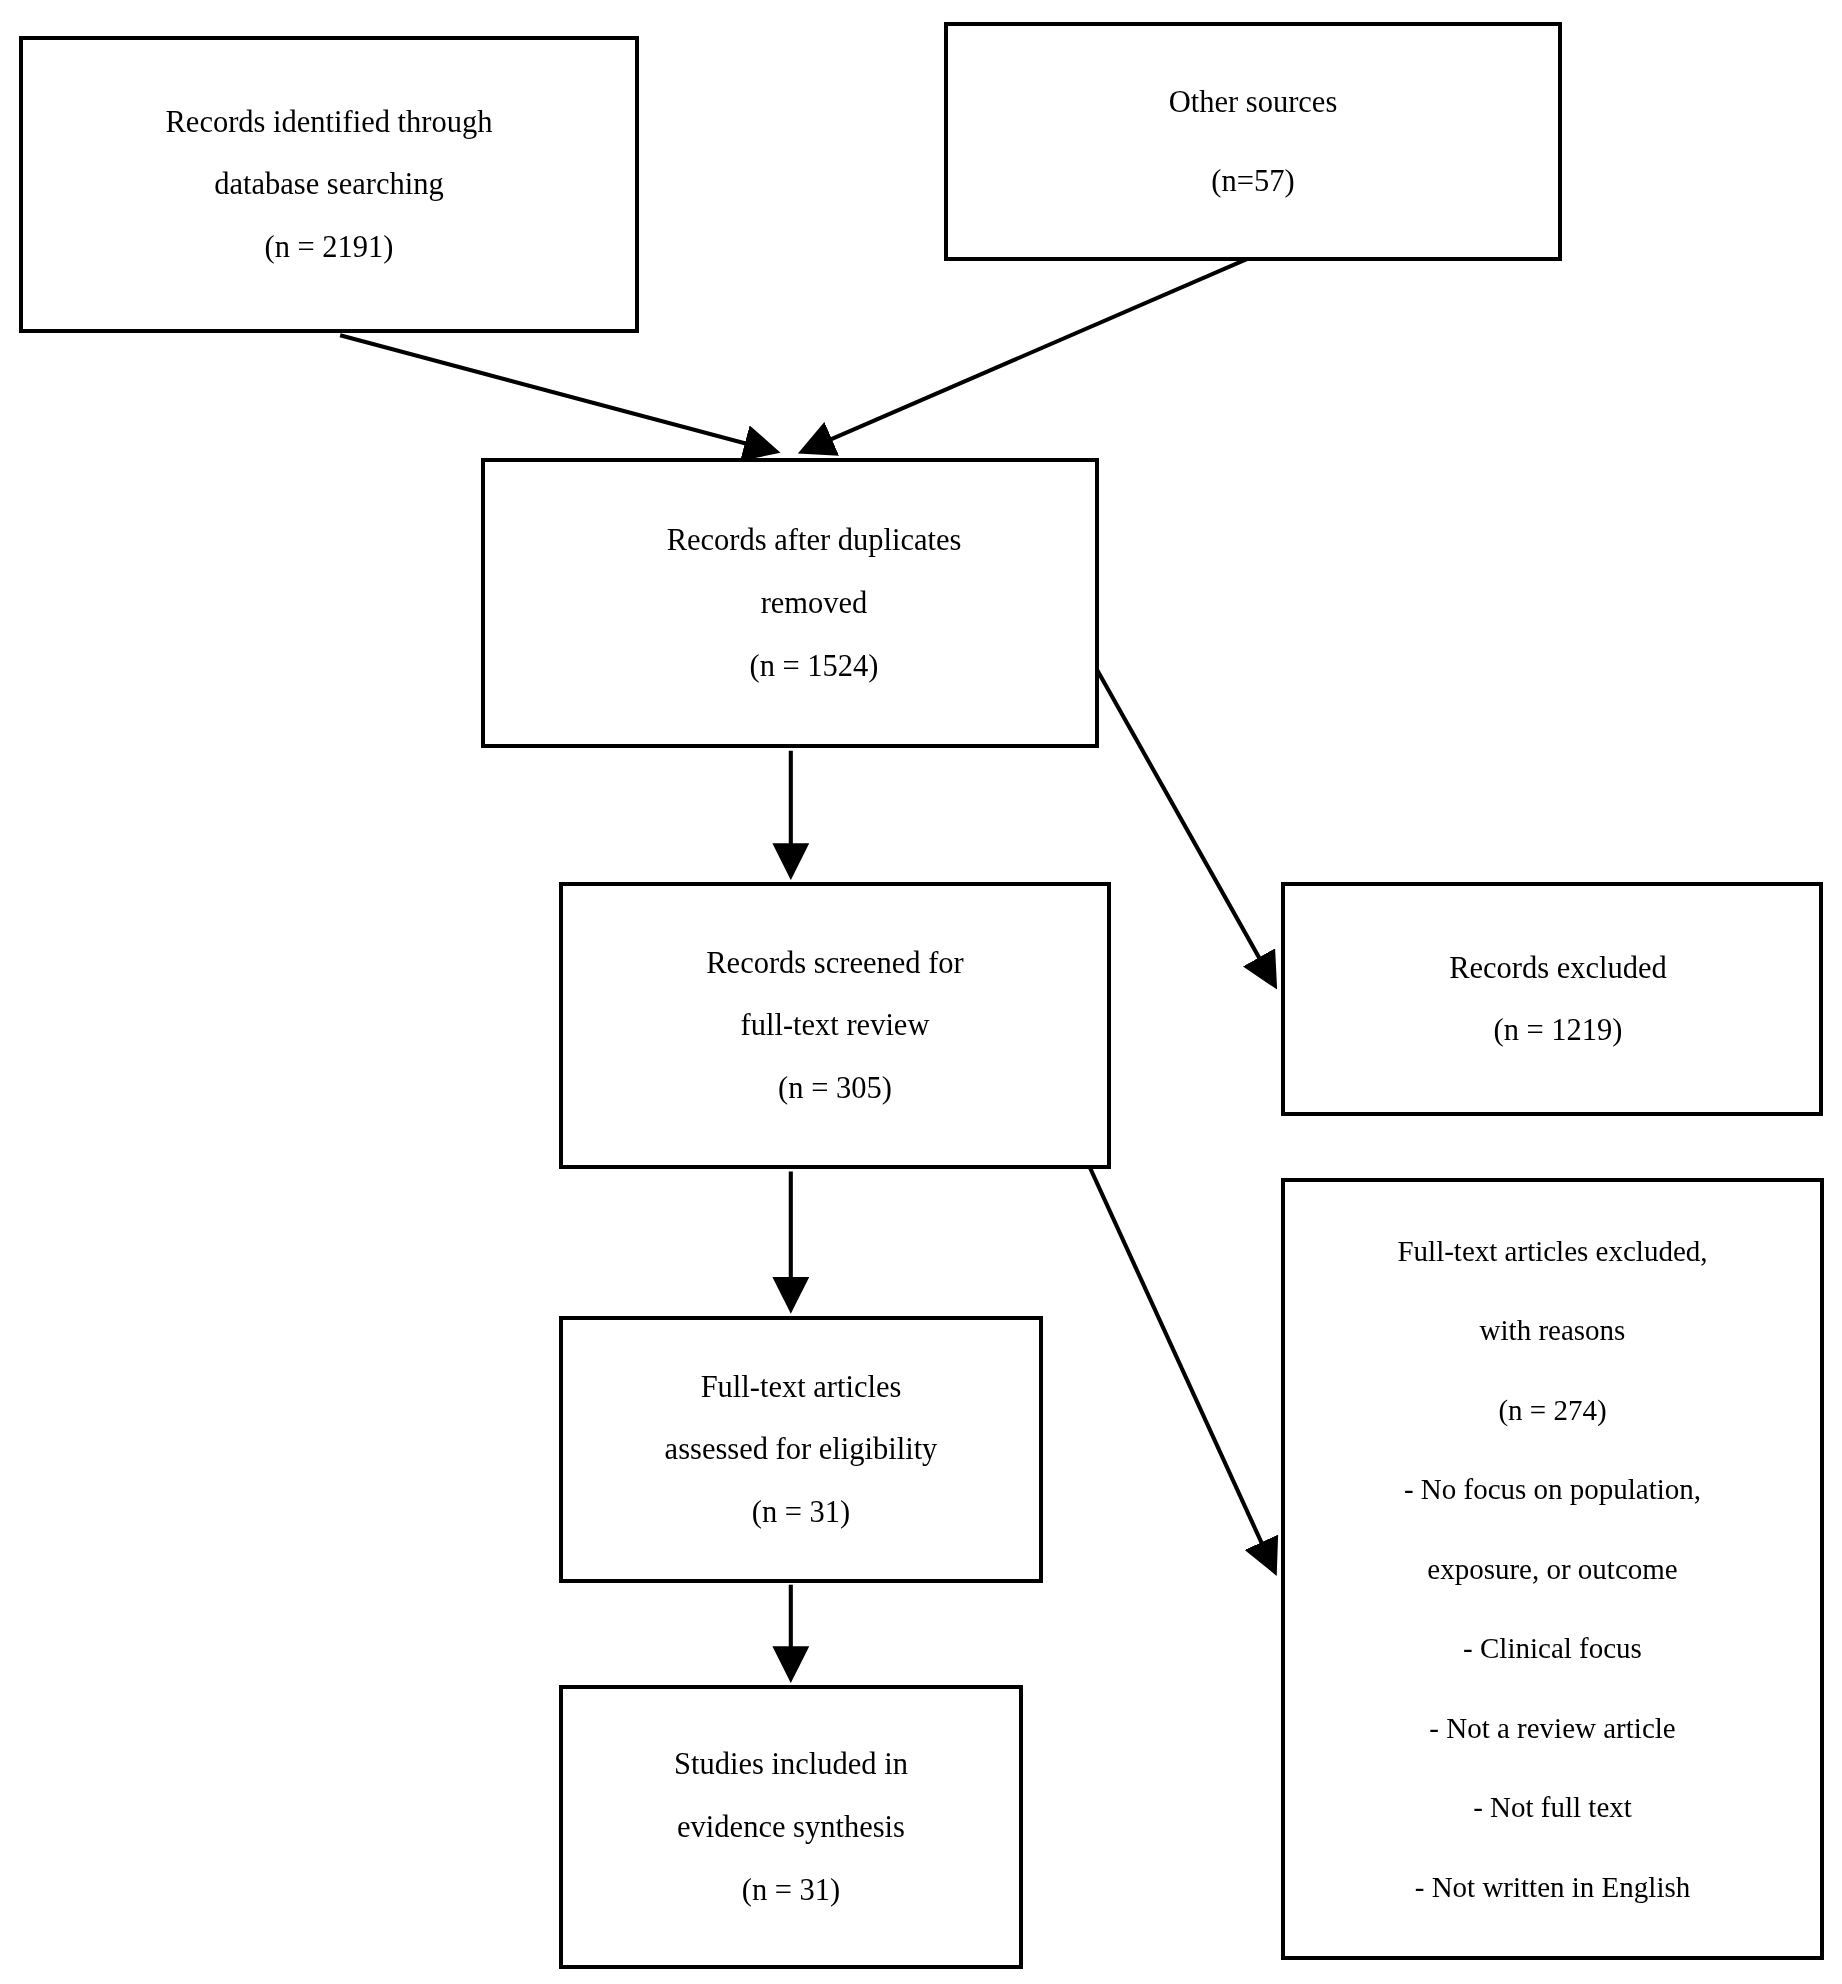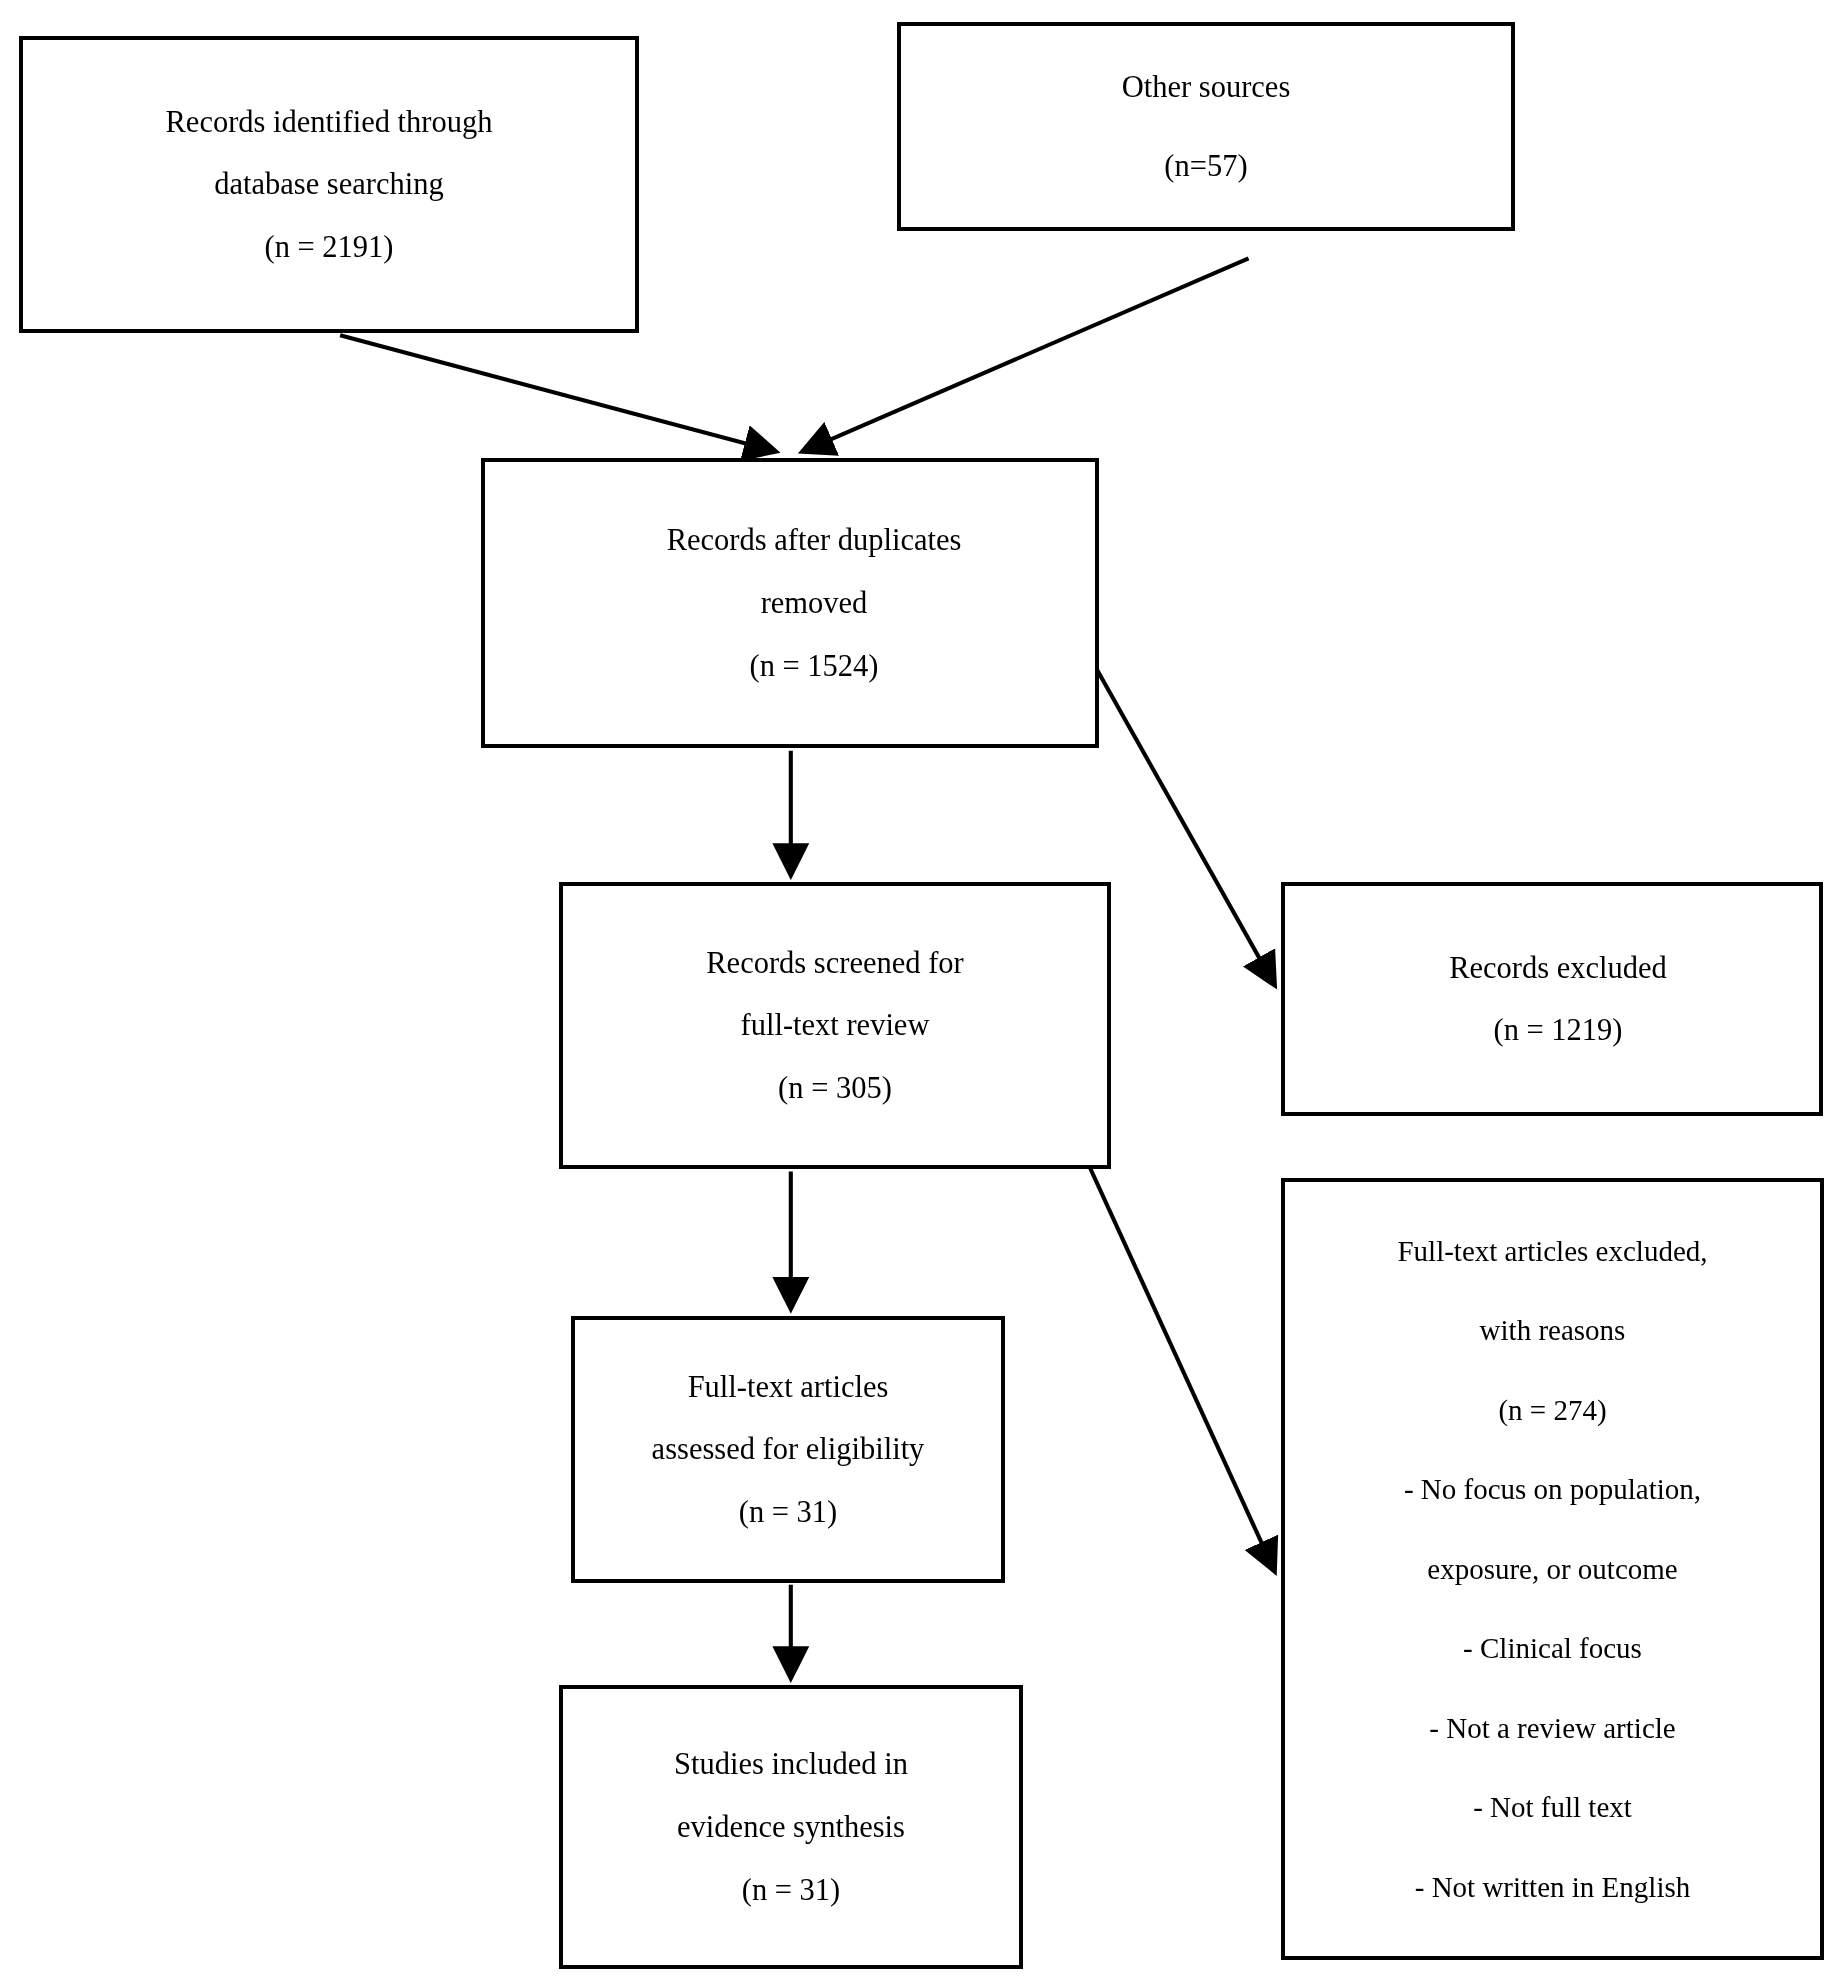--- a/index.html
+++ b/index.html
@@ -56,25 +56,25 @@
     justify-content: flex-start;
     padding-top: 54px;
     gap: 20px;
   }
   .flow-box.reasons .line + .line {
     margin-top: 29px;
   }
 
   
   #box-identified   { left: 19px;   top: 36px;   width: 620px; height: 297px; }
-  #box-other        { left: 897px; top: 22px;   width: 618px; height: 209px; gap: 16px; }
+  #box-other        { left: 944px; top: 22px;   width: 618px; height: 239px; gap: 16px; }
   #box-duplicates   { left: 481px;  top: 458px;  width: 618px; height: 290px; padding-left: 48px; }
   #box-screened     { left: 559px;  top: 882px; width: 552px;  height: 287px; }
   #box-excluded     { left: 1281px; top: 882px; width: 542px;  height: 234px; padding-left: 12px; }
-  #box-assessed     { left: 559px;  top: 1316px; width: 434px;  height: 267px; margin-left: 12px; }
+  #box-assessed     { left: 559px;  top: 1316px; width: 484px;  height: 267px; }
   #box-reasons      { left: 1281px; top: 1178px; width: 543px;  height: 782px; }
   #box-included     { left: 559px;  top: 1685px; width: 464px;  height: 284px; }
 </style>
 </head>
 <body>
 
 <div id="canvas">
 
   <svg id="connectors" viewBox="0 0 3144 3387">
     <defs>

